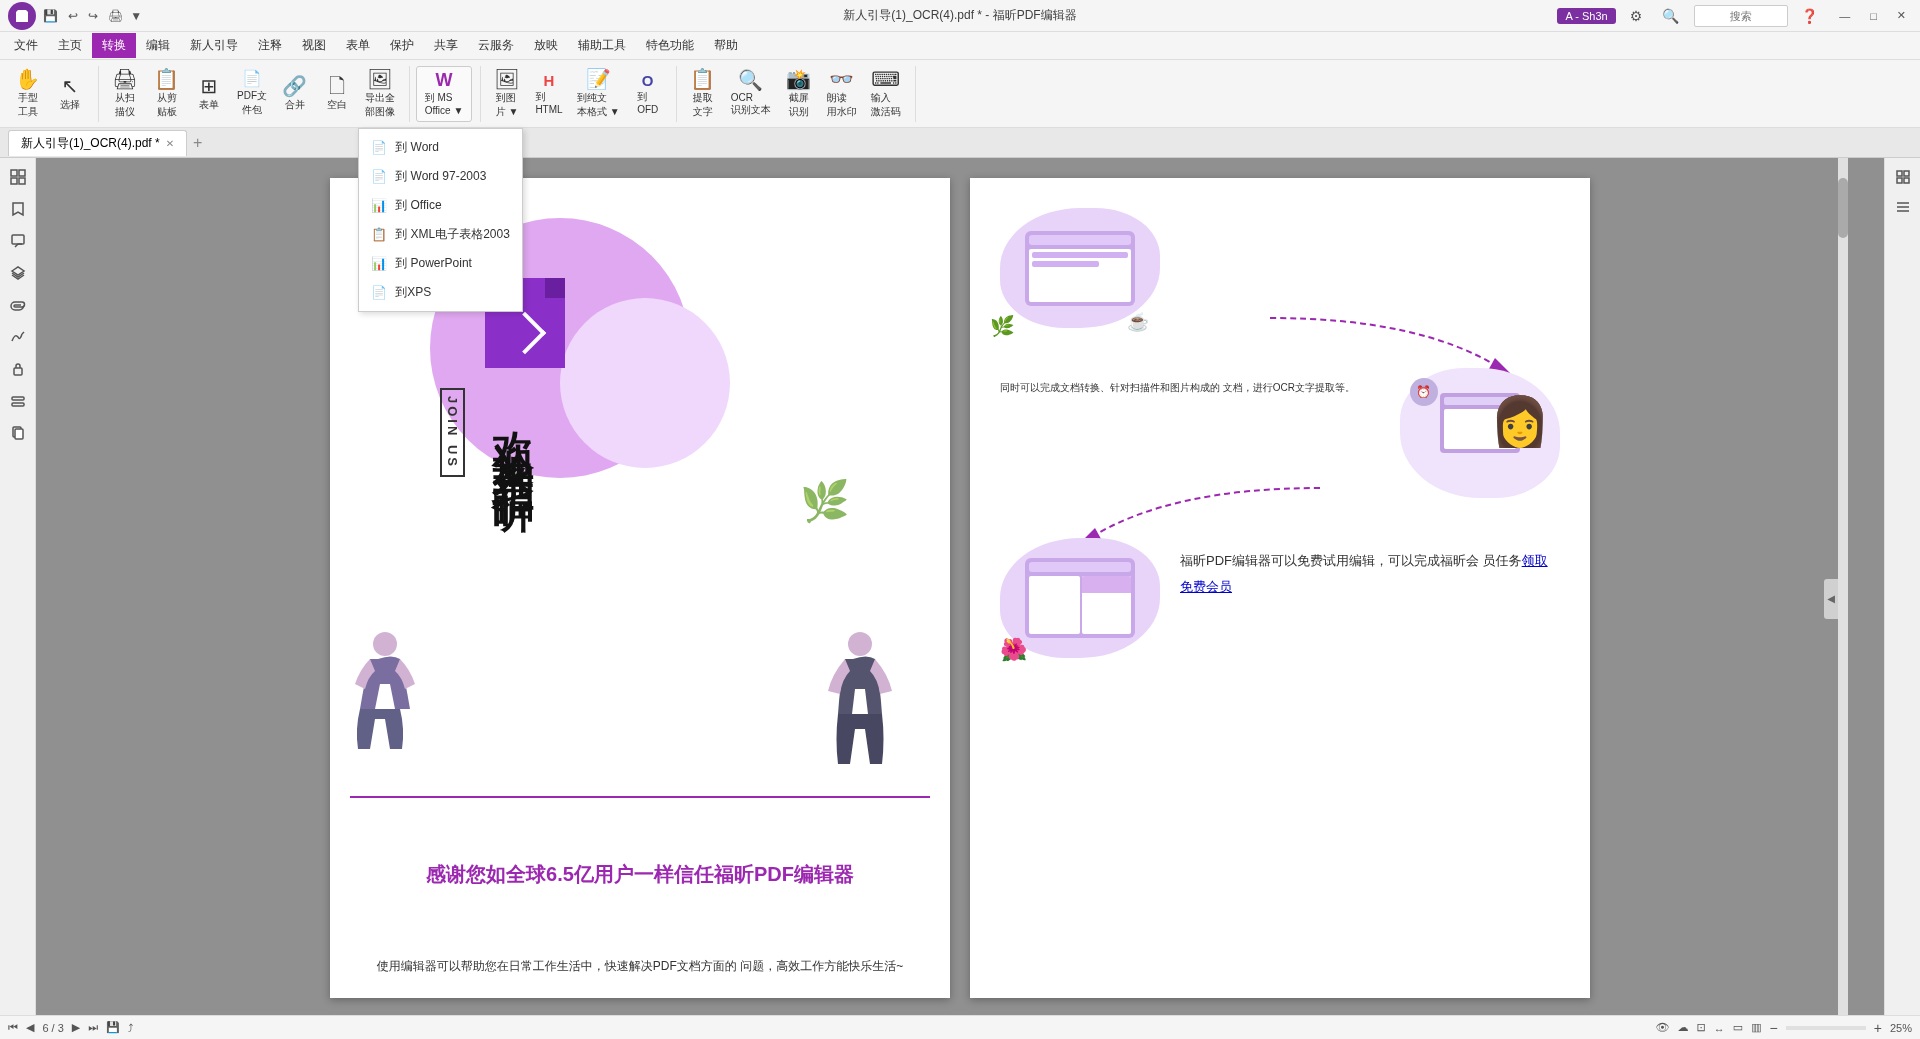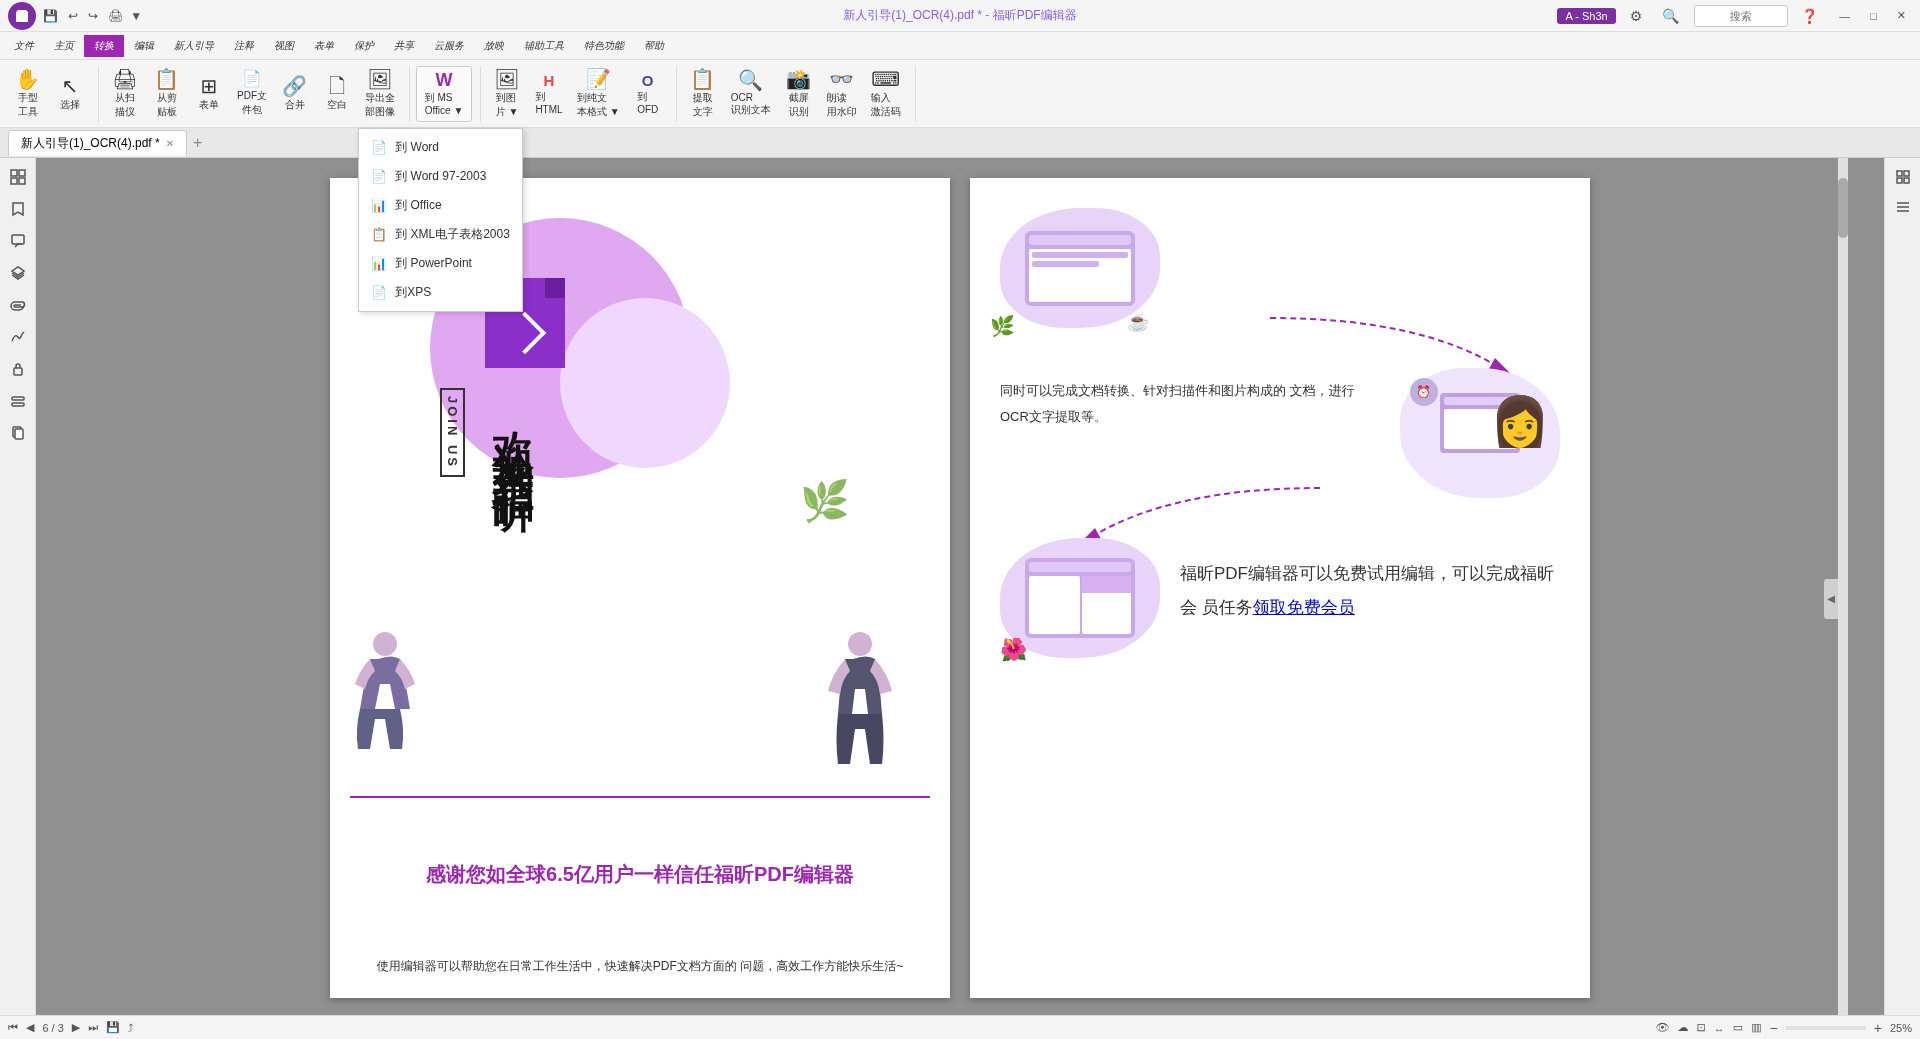--- a/index.html
+++ b/index.html
@@ -13,44 +13,43 @@
       align-items: center;
       justify-content: space-between;
       border-bottom: 1px solid #ddd;
       padding: 0 8px;
     }
     #titlebar .title-center {
       position: absolute;
       left: 50%;
       transform: translateX(-50%);
       font-size: 12px;
-      color: #8b5cf6;
+      color: #404040;
     }
     #titlebar .left { display: flex; align-items: center; gap: 4px; }
     #titlebar .right { display: flex; align-items: center; gap: 8px; margin-left: auto; }
     .title-btn { font-size: 11px; color: #555; cursor: pointer; padding: 2px 6px; }
     .foxitlogo { width: 28px; height: 28px; background: #7b2fa0; border-radius: 50%; display: flex; align-items: center; justify-content: center; }
     .foxitlogo svg { width: 16px; height: 16px; }
 
     
     #menubar {
       height: 28px;
       background: #f5f5f5;
       display: flex;
       align-items: center;
       border-bottom: 1px solid #ddd;
       padding: 0 4px;
     }
     .menu-item {
-      font-size: 10px;
+      font-size: 12px;
       color: #333;
       padding: 4px 10px;
       cursor: pointer;
       white-space: nowrap;
-      font-style: italic;
     }
     .menu-item.active { background: #9c27b0; color: white; }
 
     
     #toolbar {
       height: 68px;
       background: #f5f5f5;
       border-bottom: 1px solid #ddd;
       display: flex;
       align-items: center;
@@ -534,21 +533,21 @@
 
         <svg style="position:absolute;right:-10px;bottom:-60px;width:350px;height:80px;" viewBox="0 0 350 80" fill="none">
           <path d="M 50 10 Q 200 10 280 60" stroke="#9c27b0" stroke-width="2" stroke-dasharray="6,4" fill="none"></path>
           <polygon points="275,50 290,65 265,68" fill="#9c27b0"></polygon>
         </svg>
       </div>
 
       <div style="display:flex;align-items:flex-start;gap:20px;margin-bottom:40px;margin-top:30px;position:relative;">
 
         <div style="padding-top:10px;flex:1;">
-          <p style="font-size:13px;color:#333;line-height:2;">同时可以完成文档转换、针对扫描件和图片构成的
+          <p style="font-size:10px;color:#333;line-height:2;">同时可以完成文档转换、针对扫描件和图片构成的
 文档，进行OCR文字提取等。</p>
         </div>
 
         <div style="flex-shrink:0;width:160px;height:130px;background:#f0e4fc;border-radius:40% 50% 40% 50%;display:flex;align-items:center;justify-content:center;position:relative;">
           <div style="width:100px;height:80px;position:relative;">
             <div style="width:80px;height:60px;background:#c0a0e0;border-radius:4px;position:relative;margin:auto;">
               <div style="position:absolute;top:4px;left:4px;right:4px;height:8px;background:#e0d0f8;border-radius:2px;"></div>
               <div style="position:absolute;top:16px;left:4px;right:4px;bottom:4px;background:white;border-radius:2px;"></div>
             </div>
 
@@ -572,21 +571,21 @@
             <div style="position:absolute;top:18px;left:4px;right:50%;bottom:4px;background:white;border-radius:2px;"></div>
             <div style="position:absolute;top:18px;left:52%;right:4px;bottom:4px;background:white;border-radius:2px;">
               <div style="width:100%;height:30%;background:#d8b0f0;border-radius:2px 2px 0 0;"></div>
             </div>
           </div>
 
           <div style="position:absolute;bottom:-5px;left:0px;font-size:22px;color:#8aaa8a;">🌺</div>
         </div>
 
         <div style="padding-top:10px;">
-          <p style="font-size:17px;color:#333;line-height:2;margin-top:9px;">
+          <p style="font-size:13px;color:#333;line-height:2;">
             <span>福昕PDF编辑器可以免费试用编辑，可以完成福昕会
 员任务</span><a style="color:#0000cc;text-decoration:underline;cursor:pointer;">领取免费会员</a>
           </p>
         </div>
       </div>
     </div>
 
     <div id="scrollbar-v" style="position:absolute;right:36px;top:0;bottom:0;width:10px;background:#e0e0e0;">
       <div id="scrollbar-thumb" style="width:10px;height:60px;background:#aaa;border-radius:5px;position:absolute;top:20px;"></div>
     </div>

